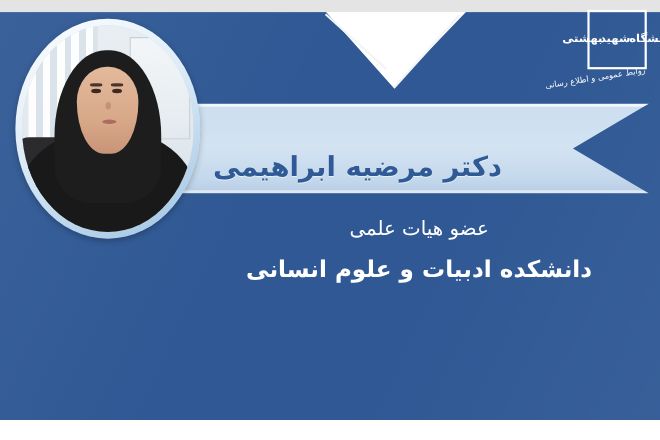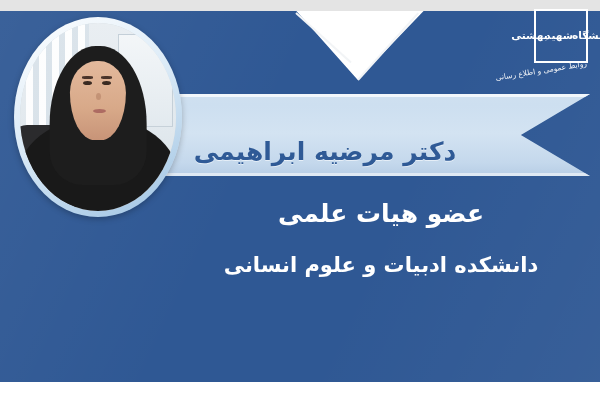--- a/index.html
+++ b/index.html
@@ -140,30 +140,30 @@
     position: absolute;
     z-index: 6;
     left: 175px;
     top: 196px;
     width: 412px;
     text-align: center;
     direction: rtl;
     color: #ffffff;
   }
   .subtitle .line1 {
-    font-size: 25px;
-    font-weight: bold;
+    font-size: 18px;
+    font-weight: normal;
     line-height: 1.45;
     white-space: nowrap;
   }
   .subtitle .line2 {
     font-size: 21px;
     font-weight: bold;
     line-height: 1.45;
-    margin-top: 18px;
+    margin-top: 8px;
     white-space: nowrap;
   }
 
   
   .portrait-wrap {
     position: absolute;
     z-index: 7;
     left: 14px;
     top: 17px;
     width: 168px;

